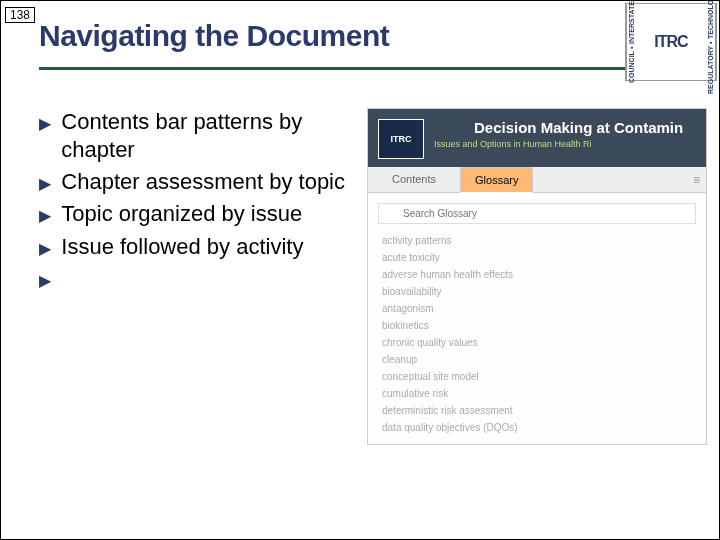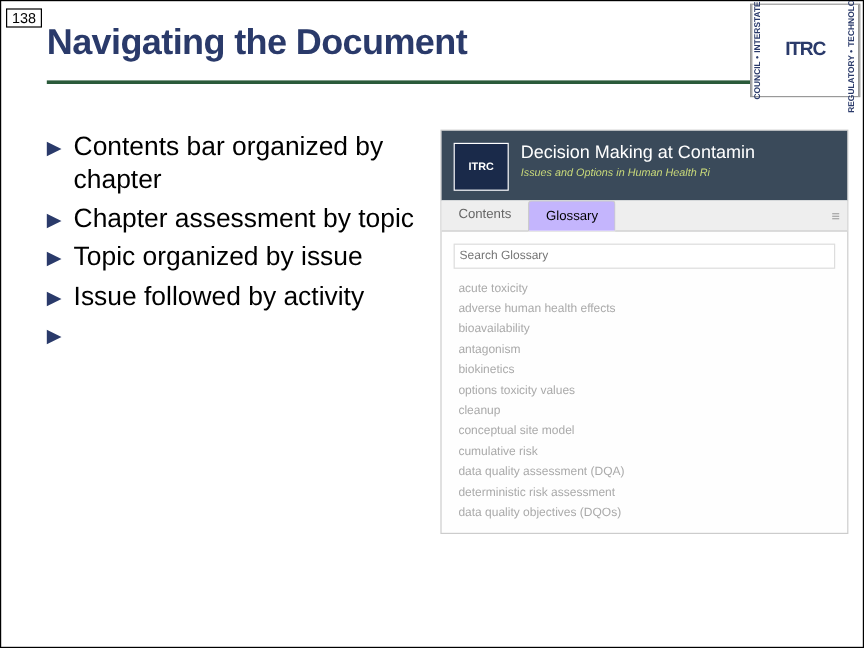--- a/index.html
+++ b/index.html
@@ -12,28 +12,28 @@
   .itrc-logo .side { writing-mode: vertical-rl; transform: rotate(180deg); font-size: 7px; font-weight: bold; color: #2a3a6a; display: flex; align-items: center; justify-content: center; border-left: 1px solid #999; padding: 2px 1px; }
   .itrc-logo .center { flex: 1; display: flex; align-items: center; justify-content: center; font-size: 16px; font-weight: 900; color: #2a3a6a; letter-spacing: -1px; }
   .itrc-logo .left { border-left: none; border-right: 1px solid #999; }
   .content { display: flex; padding: 38px 0 0 38px; }
   .bullets { width: 320px; }
   .bullets li { list-style: none; display: flex; align-items: flex-start; font-size: 22px; color: #000; margin-bottom: 4px; line-height: 1.28; }
   .bullets li .marker { color: #2a3a6a; margin-right: 10px; font-size: 16px; margin-top: 6px; }
   .screenshot { width: 340px; border: 1px solid #ccc; margin-left: 8px; background: #fefefe; }
   .ss-header { background: #3a4a5a; color: #fff; padding: 10px 10px 8px 10px; display: flex; align-items: flex-start; }
   .ss-logo { width: 46px; height: 40px; background: #1a2a4a; border: 1px solid #fff; margin-right: 10px; display: flex; align-items: center; justify-content: center; font-size: 9px; font-weight: 900; color: #fff; }
-  .ss-title { font-size: 15px; font-weight: normal; line-height: 1.2; }
-  .ss-subtitle { font-size: 9px; color: #c9d97a; margin-top: 2px; font-style: italic; }
+  .ss-title { font-size: 15px; font-weight: bold; line-height: 1.2; margin-left: 40px; }
+  .ss-subtitle { font-size: 9px; color: #c9d97a; margin-top: 2px; }
   .ss-tabs { display: flex; background: #eee; border-bottom: 1px solid #ccc; position: relative; }
-  .ss-tab { font-size: 11px; padding: 6px 14px; color: #666; cursor: pointer; }
-  .ss-tab.active { background: #c4b5fd; color: #000; border: 1px solid #ccc; border-bottom: 1px solid #fff; margin-bottom: -1px; border-radius: 3px 3px 0 0; }
+  .ss-tab { font-size: 11px; padding: 6px 14px; color: #666; cursor: pointer; margin-left: 10px; }
+  .ss-tab.active { background: #fdba74; color: #000; border: 1px solid #ccc; border-bottom: 1px solid #fff; margin-bottom: -1px; border-radius: 3px 3px 0 0; }
   .ss-hamburger { position: absolute; right: 6px; top: 6px; font-size: 12px; color: #999; }
   .ss-search { margin: 10px 10px 6px 10px; }
-  .ss-search input { width: 100%; padding: 4px 4px; font-size: 10px; border: 1px solid #ddd; color: #999; }
+  .ss-search input { width: 100%; padding: 4px 24px; font-size: 10px; border: 1px solid #ddd; color: #999; }
   .ss-list { padding: 2px 14px 8px 14px; }
   .ss-list div { font-size: 10px; color: #aaa; padding: 3px 0; }
 </style>
 </head>
 <body>
 
 <div class="page-num">138</div>
 
 <div class="header">
   <div class="title">Navigating the Document</div>
@@ -42,21 +42,21 @@
     <div class="center">ITRC</div>
     <div class="side"><span>REGULATORY</span>&nbsp;•&nbsp;<span>TECHNOLOGY</span></div>
   </div>
 </div>
 <hr class="title-rule">
 
 <div class="content">
   <ul class="bullets">
     <li>
         <span class="marker">▶</span>
-        <span>Contents bar organized by chapter</span>
+        <span>Contents bar patterns by chapter</span>
       </li>
     <li>
         <span class="marker">▶</span>
         <span>Chapter assessment by topic</span>
       </li>
     <li>
         <span class="marker">▶</span>
         <span>Topic organized by issue</span>
       </li>
     <li>
@@ -78,27 +78,27 @@
     </div>
     <div class="ss-tabs">
       <div class="ss-tab">Contents</div>
       <div class="ss-tab active">Glossary</div>
       <div class="ss-hamburger">≡</div>
     </div>
     <div class="ss-search">
       <input type="text" placeholder="Search Glossary" style="">
     </div>
     <div class="ss-list">
+      <div>activity patterns</div>
       <div>acute toxicity</div>
       <div>adverse human health effects</div>
       <div>bioavailability</div>
       <div>antagonism</div>
       <div>biokinetics</div>
-      <div>options toxicity values</div>
+      <div>chronic quality values</div>
       <div>cleanup</div>
       <div>conceptual site model</div>
       <div>cumulative risk</div>
-      <div>data quality assessment (DQA)</div>
       <div>deterministic risk assessment</div>
       <div>data quality objectives (DQOs)</div>
     </div>
   </div>
 </div>
 
 </body></html>

